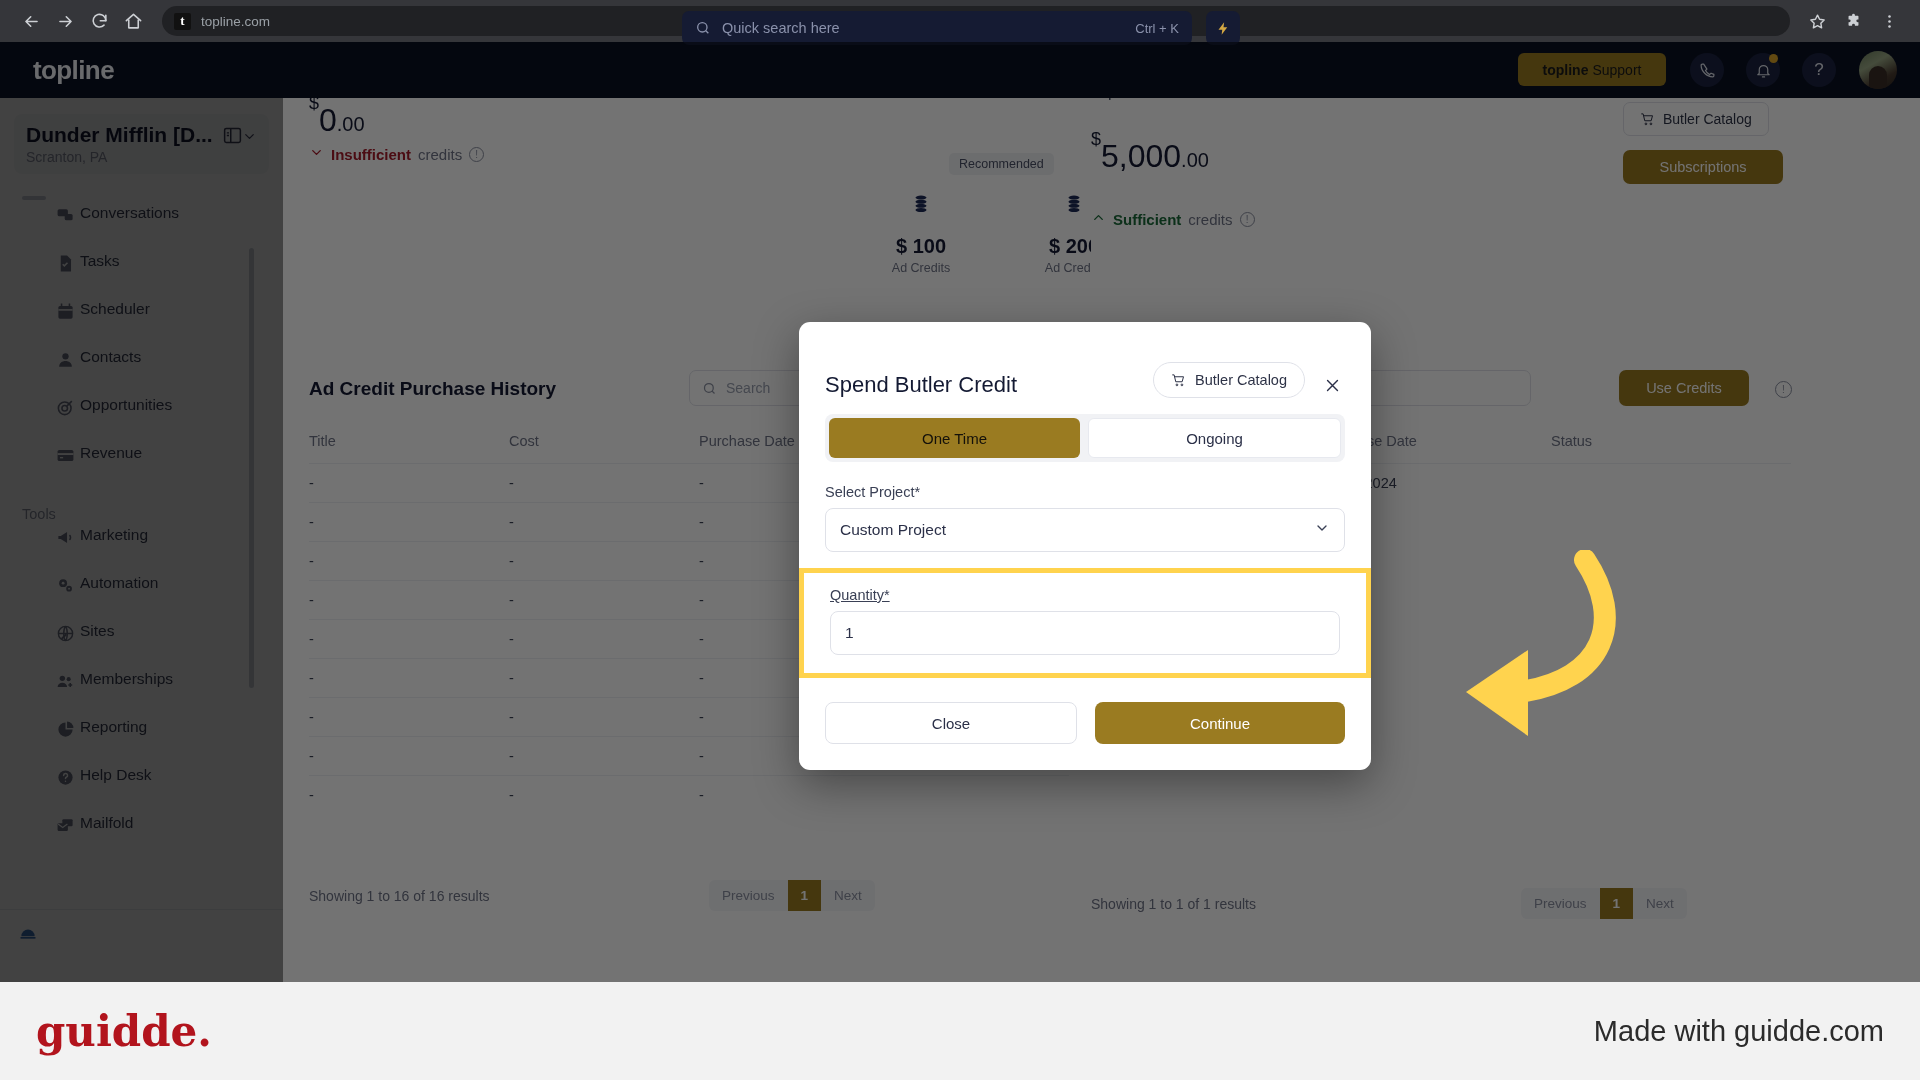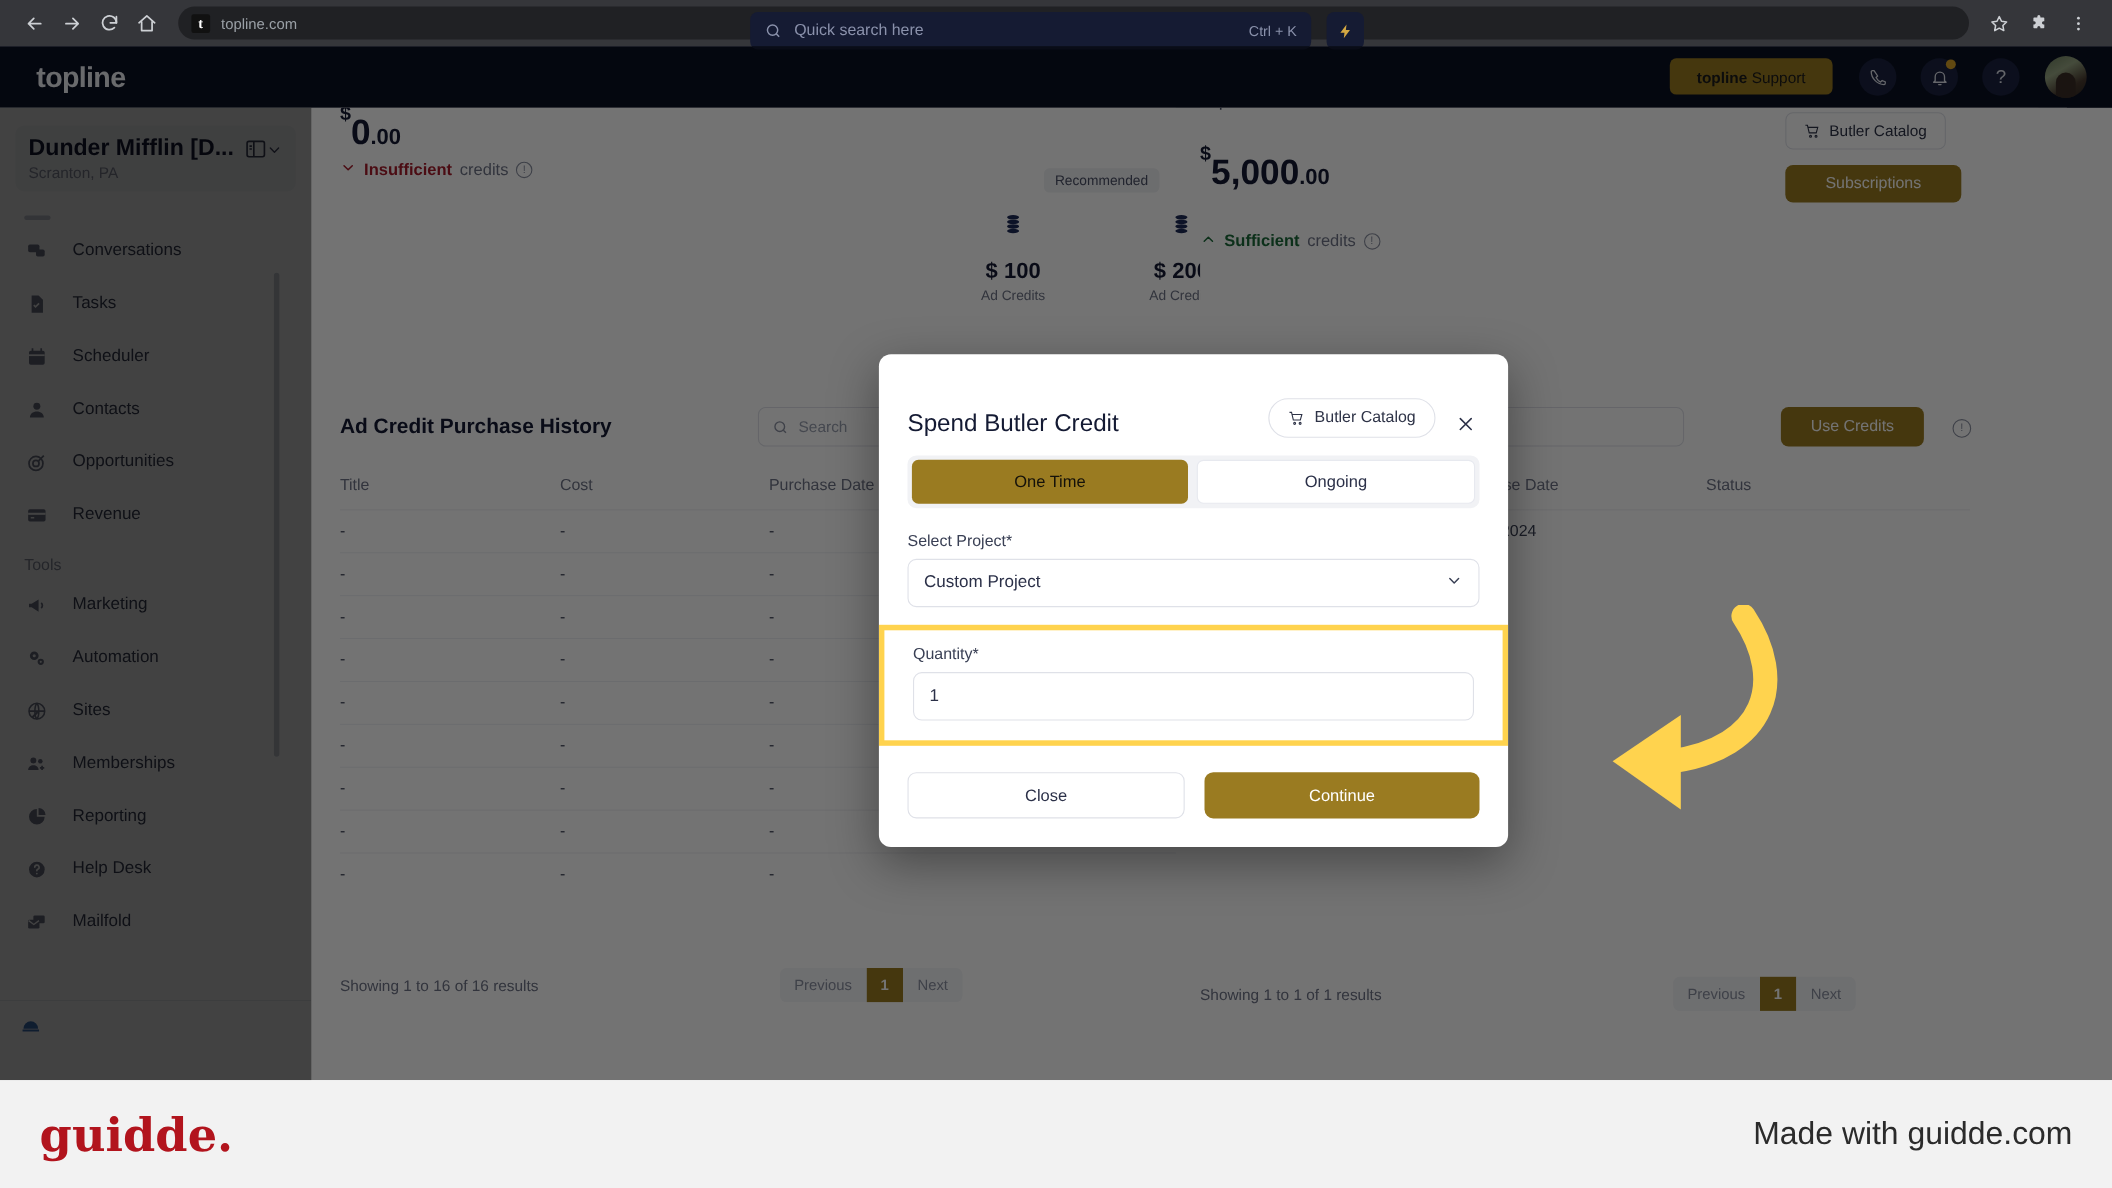--- a/index.html
+++ b/index.html
@@ -97,22 +97,22 @@
   .org-sub { color: #8b90a1; font-size: 14px; margin-top: 2px; }
   .chev-org { margin-left: auto; margin-top: 6px; }
   .chev-org svg { width: 15px; height: 15px; stroke: #40465e; fill: none; stroke-width: 2; stroke-linecap: round; stroke-linejoin: round; }
   .panel-toggle {
     position: absolute; left: 219px; top: 24px; width: 26px; height: 26px;
     display: flex; align-items: center; justify-content: center;
   }
   .panel-toggle svg { width: 21px; height: 21px; stroke: #3b4055; fill: none; stroke-width: 1.7; }
   .nav-list { margin-top: 24px; }
   .nav-item {
-    display: flex; align-items: center; gap: 22px; height: 48px; padding-left: 22px;
-    color: #3a4055; font-size: 15.5px;
+    display: flex; align-items: flex-start; gap: 4px; height: 48px; padding-left: 22px;
+    color: #3a4055; font-size: 15.5px; margin-left: 32px;
   }
   .nav-item .ic { width: 22px; height: 22px; display:flex; align-items:center; justify-content:center; flex: 0 0 22px; }
   .nav-item .ic svg { width: 19px; height: 19px; fill: #6f7487; }
   .nav-group { padding: 14px 0 4px 22px; color: #8b90a1; font-size: 14.5px; }
   .scroll-indicator {
     position: absolute; left: 249px; top: 150px; width: 5px; height: 440px;
     background: #c9ccd6; border-radius: 3px;
   }
   .sidebar-fade-top {
     position: absolute; left: 22px; top: 98px; width: 24px; height: 4px;
@@ -137,21 +137,21 @@
 
   
   .main {
     position: absolute; top: 98px; left: 283px; width: 1596px; height: 884px;
     background: #ffffff; overflow: hidden;
   }
   .panel { position: absolute; background: #fff; }
   .panel-left { left: 26px; top: 0; width: 760px; }
   .panel-right { left: 808px; top: 0; width: 762px; }
 
-  .big-amount { font-size: 32px; font-weight: 700; color: #141a33; }
+  .big-amount { font-size: 32px; font-weight: 400; color: #141a33; }
   .big-amount sup { font-size: 18px; top: -10px; position: relative; }
   .big-amount .cents { font-size: 20px; }
   .credits-status { display: flex; align-items: center; gap: 7px; margin-top: 7px; font-size: 15px; }
   .credits-status .chev svg { width: 15px; height: 15px; stroke-width: 2.2; fill: none; stroke-linecap: round; stroke-linejoin: round; }
   .status-insufficient { color: #a61b2b; font-weight: 700; }
   .status-sufficient { color: #1b6b3a; font-weight: 700; }
   .status-word { color: #6f7487; }
   .info-i { width: 15px; height: 15px; border-radius: 50%; border: 1.4px solid #8b90a1; color: #8b90a1;
             font-size: 10px; display: inline-flex; align-items: center; justify-content: center; }
 
@@ -237,21 +237,21 @@
   .select-box {
     height: 44px; border: 1px solid #dfe1e8; border-radius: 8px; display: flex;
     align-items: center; padding: 0 14px; font-size: 15.5px; color: #2b3048;
   }
   .select-box .chev { margin-left: auto; }
   .select-box svg { width: 16px; height: 16px; stroke: #3a4055; fill: none; stroke-width: 2; stroke-linecap: round; stroke-linejoin: round; }
   .highlight-box {
     margin: 16px -26px 0 -26px; padding: 14px 26px 18px 26px;
     border: 5px solid #ffd34e; background: #fff;
   }
-  .highlight-box .field-label { margin-top: 0; }
+  .highlight-box .field-label { margin-top: 0; text-decoration: underline; }
   .text-input {
     height: 44px; border: 1px solid #dfe1e8; border-radius: 8px; display: flex;
     align-items: center; padding: 0 14px; font-size: 15.5px; color: #2b3048;
   }
   .modal-foot { display: flex; gap: 18px; padding: 24px 26px 26px 26px; }
   .btn-close {
     flex: 1; height: 42px; border: 1px solid #dfe1e8; border-radius: 8px;
     display: flex; align-items: center; justify-content: center; font-size: 15px; color: #2b3048;
   }
   .btn-continue {

